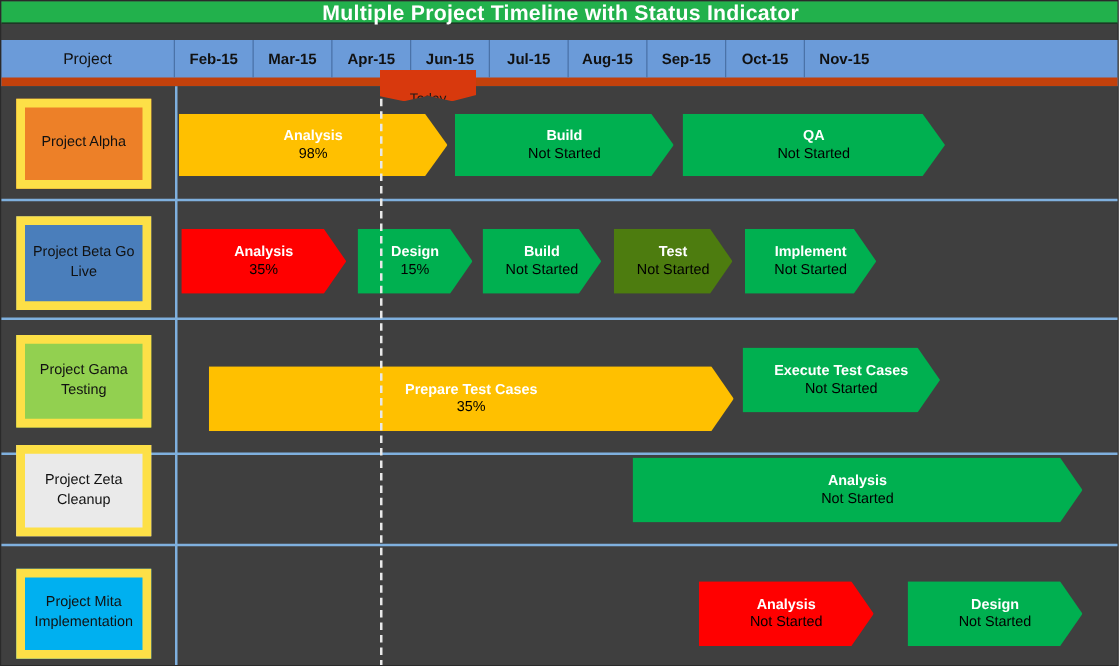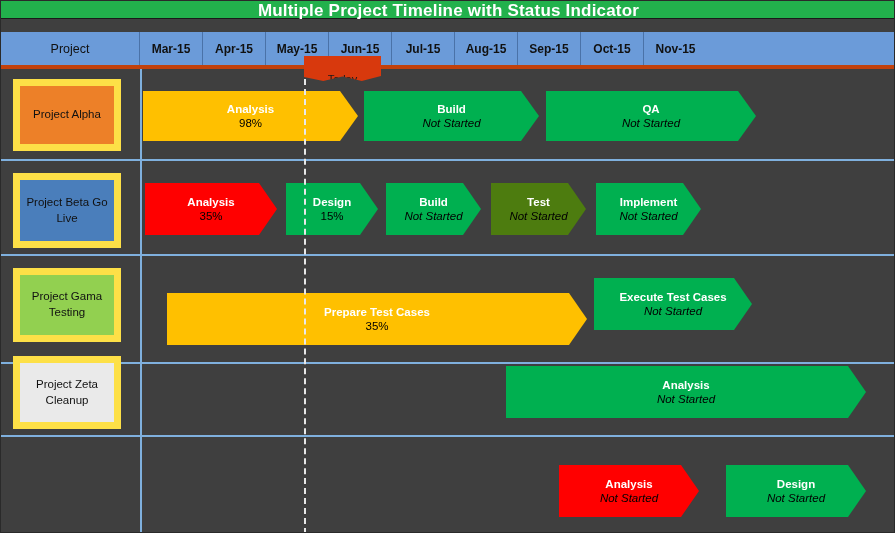--- a/index.html
+++ b/index.html
@@ -42,21 +42,21 @@
 
   
   #header-row {
     position: absolute;
     left: 0; top: 31px;
     width: 895px;
     height: 37px;
     background: #6b9bd9;
     display: flex;
     box-sizing: border-box;
-    border-bottom: 4px solid #c2410c;
+    border-bottom: 7px solid #c2410c;
   }
   #project-head {
     width: 139px;
     height: 100%;
     display: flex;
     align-items: center;
     justify-content: center;
     box-sizing: border-box;
     border-right: 1px solid #4a72a8;
     color: #111111;
@@ -139,21 +139,20 @@
     line-height: 1.25;
     white-space: nowrap;
   }
   .task .t-status {
     font-size: 11.5px;
     color: #000000;
     line-height: 1.25;
     white-space: nowrap;
   }
   .task .t-status.italic {
-    font-style: italic;
   }
 
   
   #today-line {
     position: absolute;
     top: 0;
     width: 0;
     height: 465px;
     border-left: 2px dashed #e8e8e8;
     z-index: 6;
@@ -182,23 +181,23 @@
 
 <div id="app">
 
   <div id="title-bar">
     <span id="title-text">Multiple Project Timeline with Status Indicator</span>
   </div>
 
   <div id="header-row">
     <div id="project-head">Project</div>
     <div id="months-container" style="display:flex;flex:1;">
+        <div class="month-head" style="width: 63px;">Feb-15</div>
         <div class="month-head" style="width: 63px;">Mar-15</div>
         <div class="month-head" style="width: 63px;">Apr-15</div>
-        <div class="month-head" style="width: 63px;">May-15</div>
         <div class="month-head" style="width: 63px;">Jun-15</div>
         <div class="month-head" style="width: 63px;">Jul-15</div>
         <div class="month-head" style="width: 63px;">Aug-15</div>
         <div class="month-head" style="width: 63px;">Sep-15</div>
         <div class="month-head" style="width: 63px;">Oct-15</div>
         <div class="month-head" style="width: 63px;">Nov-15</div>
       </div>
   </div>
 
   <div id="grid">
@@ -253,20 +252,21 @@
           </div>
         </div>
         <div class="row" style="top: 275px; height: 93px;">
           <div class="proj-box" style="top: 12px; height: 73px; background: rgb(234, 234, 234);">Project Zeta Cleanup</div>
           <div class="task" style="left: 505px; width: 360px; top: 22px; height: 52px; background: rgb(0, 176, 80);">
             <div class="t-name">Analysis</div>
             <div class="t-status italic">Not Started</div>
           </div>
         </div>
         <div class="row" style="top: 374px; height: 159px; border-bottom: none;">
+          <div class="proj-box" style="top: 12px; height: 72px; background: rgb(0, 176, 240);">Project Mita Implementation</div>
           <div class="task" style="left: 558px; width: 140px; top: 22px; height: 52px; background: rgb(255, 0, 0);">
             <div class="t-name">Analysis</div>
             <div class="t-status italic">Not Started</div>
           </div>
           <div class="task" style="left: 725px; width: 140px; top: 22px; height: 52px; background: rgb(0, 176, 80);">
             <div class="t-name">Design</div>
             <div class="t-status italic">Not Started</div>
           </div>
         </div>
       </div>

